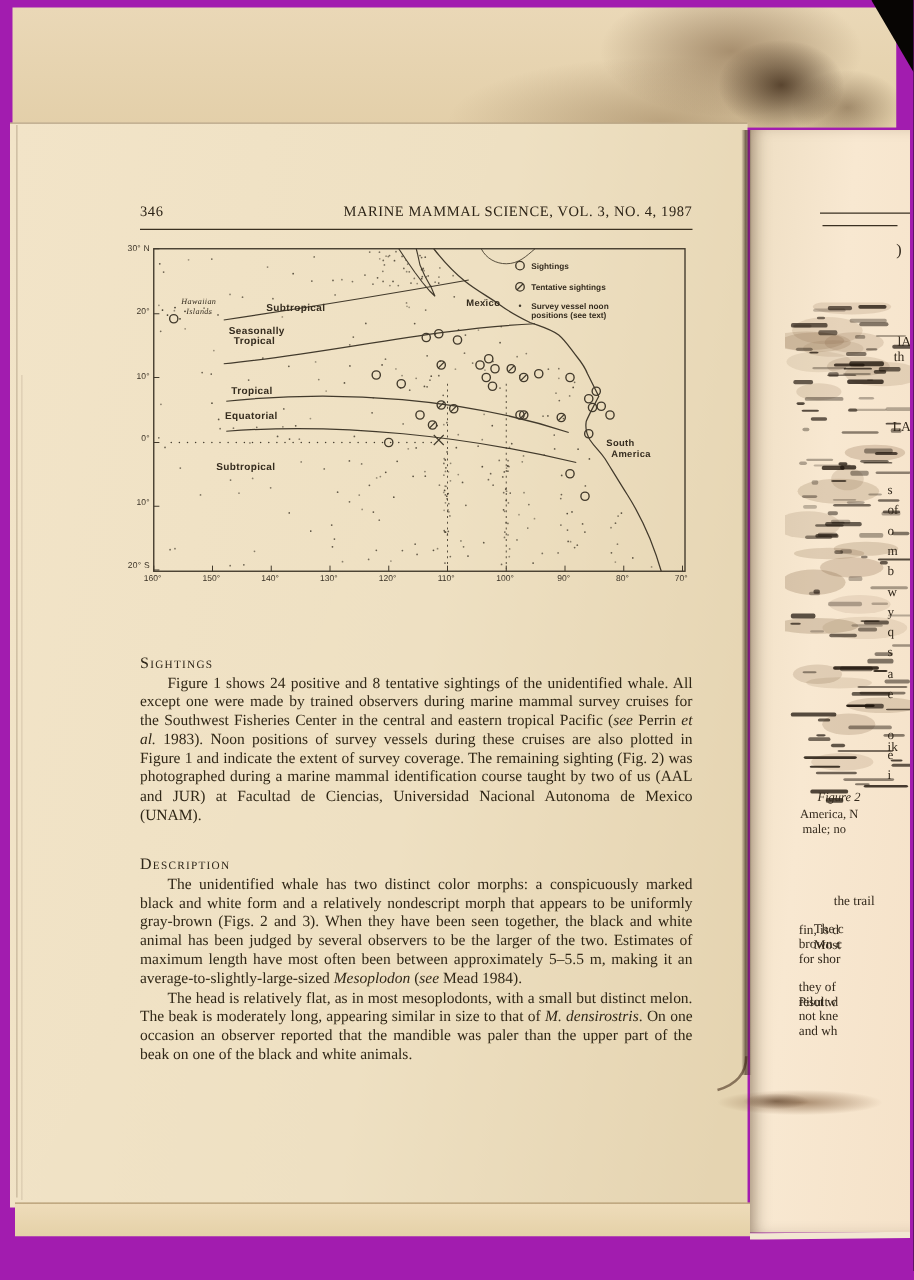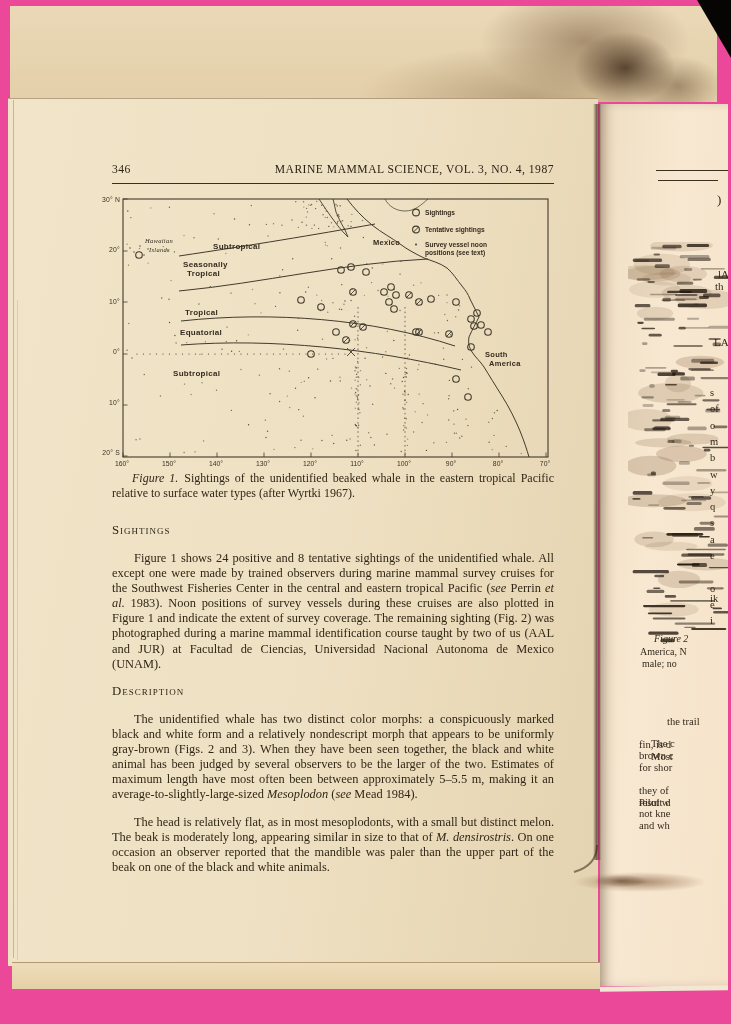--- a/index.html
+++ b/index.html
@@ -1,16 +1,16 @@
 <!DOCTYPE html>
 <html><head>
 <meta charset="utf-8">
 <style>
   html,body{margin:0;padding:0;background:#070503;}
-  #photo{position:relative;width:731px;height:1024px;background:#ec4899;overflow:hidden;
+  #photo{position:relative;width:731px;height:1024px;background:#a21caf;overflow:hidden;
          font-family:"Liberation Serif",serif;}
   .abs{position:absolute;}
   .it{font-style:italic;}
 
   #under-top{left:10px;top:6px;width:707px;height:96px;
     background:
       radial-gradient(70px 50px at 615px 62px, rgba(62,42,24,.8), rgba(62,42,24,0) 72%),
       radial-gradient(150px 75px at 575px 35px, rgba(104,74,44,.5), rgba(104,74,44,0) 70%),
       radial-gradient(230px 70px at 520px 92px, rgba(120,90,55,.38), rgba(120,90,55,0) 75%),
       radial-gradient(60px 40px at 668px 80px, rgba(85,60,35,.45), rgba(85,60,35,0) 75%),
@@ -34,21 +34,21 @@
     background:linear-gradient(#eedcba,#e5d1a8);border-top:1px solid rgba(130,100,60,.5);}
   #right-bottom-edge{left:600px;top:986px;width:128px;height:5px;background:#f2e7d2;transform:rotate(-.6deg);}
 
   .edge-hairline{width:1px;background:rgba(90,65,40,.28);}
 
   
   .header-text{font-size:11.6px;letter-spacing:.5px;color:#2c2316;}
   #header-rule{left:104px;top:84px;width:442px;height:1.4px;background:#3a3020;}
   .section-heading{font-size:12.8px;color:#2e2619;font-variant:small-caps;letter-spacing:1px;}
   .body-par{width:442px;font-size:12.4px;line-height:15.1px;color:#302717;
-    text-align:justify;text-indent:22px;margin-top:12px;}
+    text-align:justify;text-indent:22px;}
   #caption{width:442px;font-size:12px;line-height:14.6px;color:#302717;text-indent:20px;text-align:justify;}
 
   
   #map-wrap{left:76px;top:95px;width:480px;height:292px;}
   .ytick-label{width:36px;text-align:right;font-family:"Liberation Sans",sans-serif;
     font-size:6.8px;color:#3a3226;letter-spacing:.2px;}
   .xtick-label{width:28px;text-align:center;font-family:"Liberation Sans",sans-serif;
     font-size:6.8px;color:#3a3226;}
   #map-svg{position:absolute;left:38px;top:4px;}
 
@@ -525,21 +525,20 @@
           <div class="abs xtick-label" style="left: 165px; top: 266px;">130°</div>
           <div class="abs xtick-label" style="left: 212px; top: 266px;">120°</div>
           <div class="abs xtick-label" style="left: 259px; top: 266px;">110°</div>
           <div class="abs xtick-label" style="left: 306px; top: 266px;">100°</div>
           <div class="abs xtick-label" style="left: 353px; top: 266px;">90°</div>
           <div class="abs xtick-label" style="left: 400px; top: 266px;">80°</div>
           <div class="abs xtick-label" style="left: 447px; top: 266px;">70°</div>
         </div>
     </div>
 
-    <div id="caption" class="abs" style="left:104px;top:372px;"><span class="it">Figure 1.</span><span> Sightings of the unidentified beaked whale in the eastern tropical Pacific relative to surface water types (after Wyrtki 1967).</span></div>
 
     <div class="abs section-heading" style="left:104px;top:424px;">Sightings</div>
     <div class="abs body-par" style="left:104px;top:440px;"><span>Figure 1 shows 24 positive and 8 tentative sightings of the unidentified whale. All except one were made by trained observers during marine mammal survey cruises for the Southwest Fisheries Center in the central and eastern tropical Pacific (</span><span class="it">see</span><span> Perrin </span><span class="it">et al.</span><span> 1983). Noon positions of survey vessels during these cruises are also plotted in Figure 1 and indicate the extent of survey coverage. The remaining sighting (Fig. 2) was photographed during a marine mammal identification course taught by two of us (AAL and JUR) at Facultad de Ciencias, Universidad Nacional Autonoma de Mexico (UNAM).</span></div>
 
     <div class="abs section-heading" style="left:104px;top:585px;">Description</div>
     <div class="abs" style="left:104px;top:601px;width:442px;">
       <div class="body-par"><span>The unidentified whale has two distinct color morphs: a conspicuously marked black and white form and a relatively nondescript morph that appears to be uniformly gray-brown (Figs. 2 and 3). When they have been seen together, the black and white animal has been judged by several observers to be the larger of the two. Estimates of maximum length have most often been between approximately 5–5.5 m, making it an average-to-slightly-large-sized </span><span class="it">Mesoplodon</span><span> (</span><span class="it">see</span><span> Mead 1984).</span></div>
       <div class="body-par"><span>The head is relatively flat, as in most mesoplodonts, with a small but distinct melon. The beak is moderately long, appearing similar in size to that of </span><span class="it">M. densirostris</span><span>. On one occasion an observer reported that the mandible was paler than the upper part of the beak on one of the black and white animals.</span></div>
     </div>
   </div>

